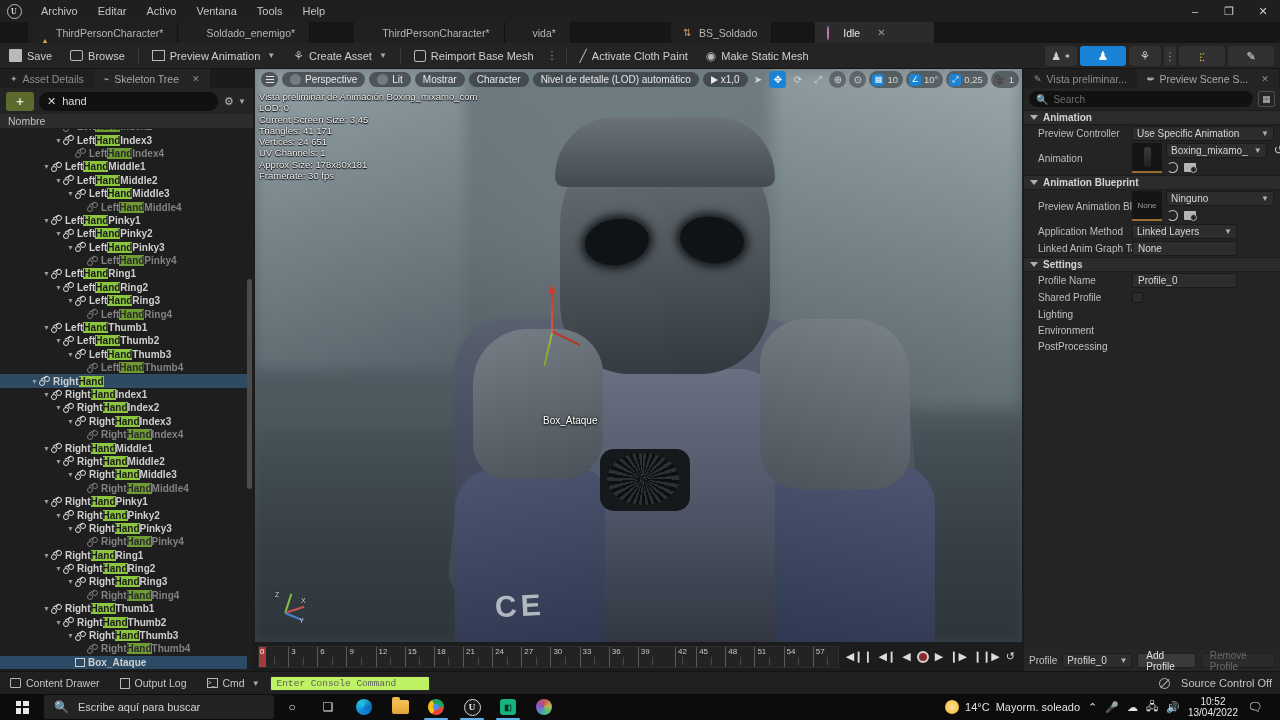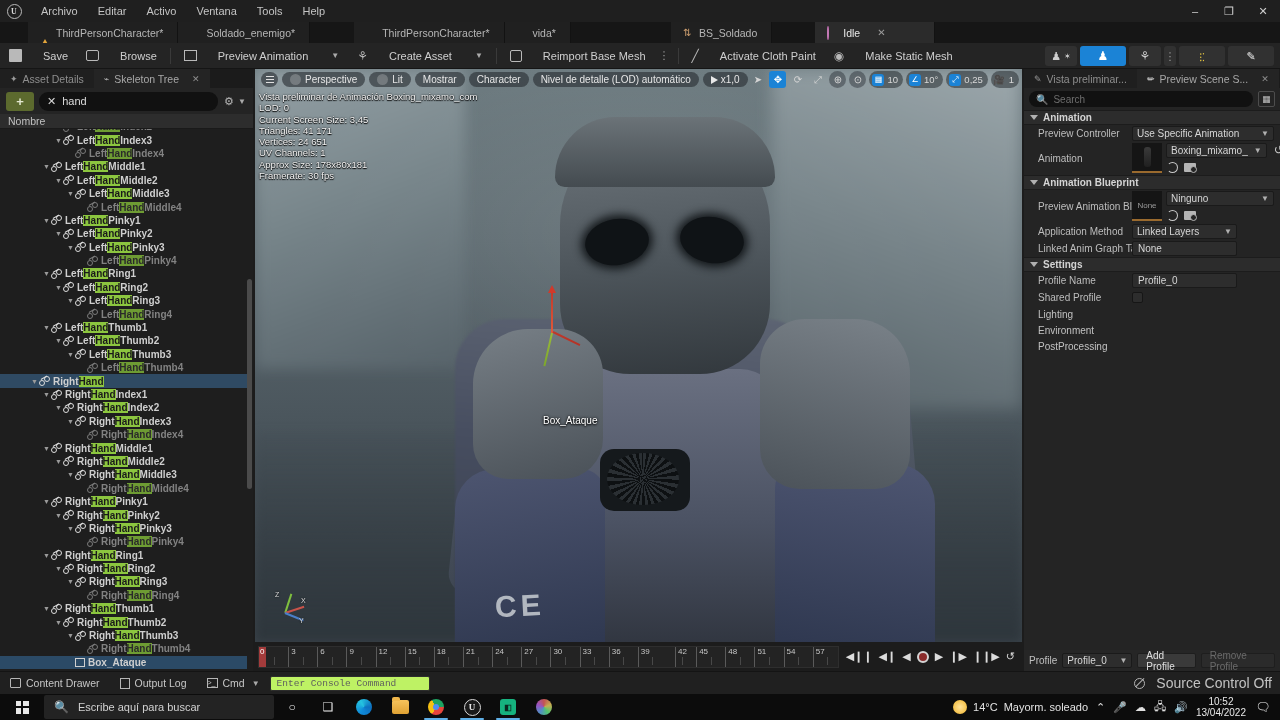--- a/index.html
+++ b/index.html
@@ -58,21 +58,21 @@
         linear-gradient(#5b9bd5,#5b9bd5) 0 8px/10px 2px no-repeat; }
   .ic-bs { width:10px;height:11px; color:#d0a070; font-size:10px; line-height:11px;}
   .ic-anim { width:10px;height:10px;border-radius:50%; background:#9c4c8c;
              border:1.5px solid #c47ab5; }
 
   
   .toolbar {
     position:absolute; left:0; top:43px; width:1280px; height:26px;
     background:#242424; display:flex; align-items:center; border-bottom:1px solid #151515;
   }
-  .tb-btn { display:flex; align-items:center; gap:21px; height:26px; padding:0 9px;
+  .tb-btn { display:flex; align-items:center; gap:5px; height:26px; padding:0 9px;
             font-size:11px; color:#cfcfcf; white-space:nowrap; }
   .tb-sep { width:1px; height:16px; background:#3a3a3a; margin:0 4px; }
   .caret { font-size:8px; color:#aaa; margin-left:2px; }
   .dots { letter-spacing:0; font-size:11px; color:#9a9a9a; padding:0 4px; }
 
   .tb-right { position:absolute; right:6px; top:0; height:26px; display:flex; align-items:center; gap:3px; }
   .tb-sq { width:32px; height:20px; border-radius:3px; background:#313131;
            display:flex; align-items:center; justify-content:center; }
   .tb-sq.wide { width:46px; }
   .tb-sq.blue { background:#1b83d6; }
@@ -277,22 +277,22 @@
   .pbtn.dis { color:#6a6a6a; background:#2b2b2b; }
 
   
   .statusbar { position:absolute; left:0; top:671px; width:1280px; height:23px; background:#202020;
                display:flex; align-items:center; gap:0; border-top:1px solid #141414;}
   .sb-btn { display:flex; align-items:center; gap:5px; height:23px; padding:0 10px;
             font-size:10.5px; color:#c6c6c6; }
   .console { height:15px; width:160px; background:#bef264; border:1px solid #2c2c2c; border-radius:2px;
              display:flex; align-items:center; padding:0 6px; font-size:9.5px; color:#5e5e5e;
              font-family:"Liberation Mono", monospace; }
-  .sb-right { position:absolute; right:8px; display:flex; align-items:center; gap:11px;
-              font-size:14px; color:#c2c2c2;}
+  .sb-right { position:absolute; right:8px; display:flex; align-items:flex-end; gap:11px;
+              font-size:11px; color:#c2c2c2;}
   .nosign { width:11px;height:11px;border:1.4px solid #b4b4b4;border-radius:50%; position:relative;}
   .nosign::after{content:'';position:absolute;left:-1px;top:3.5px;width:12px;height:1.4px;background:#b4b4b4;
                  transform:rotate(-45deg);}
 
   
   .taskbar { position:absolute; left:0; top:694px; width:1280px; height:26px; background:#0c0c0c;
              display:flex; align-items:center; }
   .startbtn { width:44px;height:26px;display:flex;align-items:center;justify-content:center;}
   .winlogo { width:13px;height:13px; display:grid; grid-template-columns:1fr 1fr; grid-template-rows:1fr 1fr;
              gap:1.6px;}
@@ -312,21 +312,21 @@
               position:relative;}
   .explorer::before{content:'';position:absolute;left:0;top:-3px;width:8px;height:4px;
               background:#f0b74b;border-radius:2px 2px 0 0;}
   .uelogo-tb { width:17px;height:17px;border-radius:50%;background:#1a1a1a;border:1.5px solid #d8d8d8;
                display:flex;align-items:center;justify-content:center;font-size:9px;color:#e8e8e8;
                font-family:"Liberation Serif",serif;font-weight:bold;}
   .green-ap { width:16px;height:16px;border-radius:3px;background:#16b37f;
               display:flex;align-items:center;justify-content:center;font-size:8px;color:#0a2a20;font-weight:bold;}
   .paint { width:16px;height:16px;border-radius:50%;
            background:conic-gradient(#d85a5a,#d8c05a,#5ad87a,#5a9fd8,#a65ad8,#d85a5a); opacity:.9;}
-  .tb-right-zone { position:absolute; right:0; display:flex; align-items:center; gap:8px; padding-right:8px;}
+  .tb-right-zone { position:absolute; right:0; display:flex; align-items:center; gap:8px; padding-right:16px;}
   .weather { display:flex; align-items:center; gap:6px; font-size:11px; color:#e2e2e2;}
   .sun { width:14px;height:14px;border-radius:50%;background:radial-gradient(#ffe39a,#f0b429);}
   .trayico { font-size:11px; color:#e0e0e0; }
   .clock { text-align:center; font-size:10px; line-height:11px; color:#e8e8e8; }
   .notif { width:18px;height:18px; position:relative; display:flex;align-items:center;justify-content:center;}
 </style>
 </head>
 <body>
 
 <div class="app">

